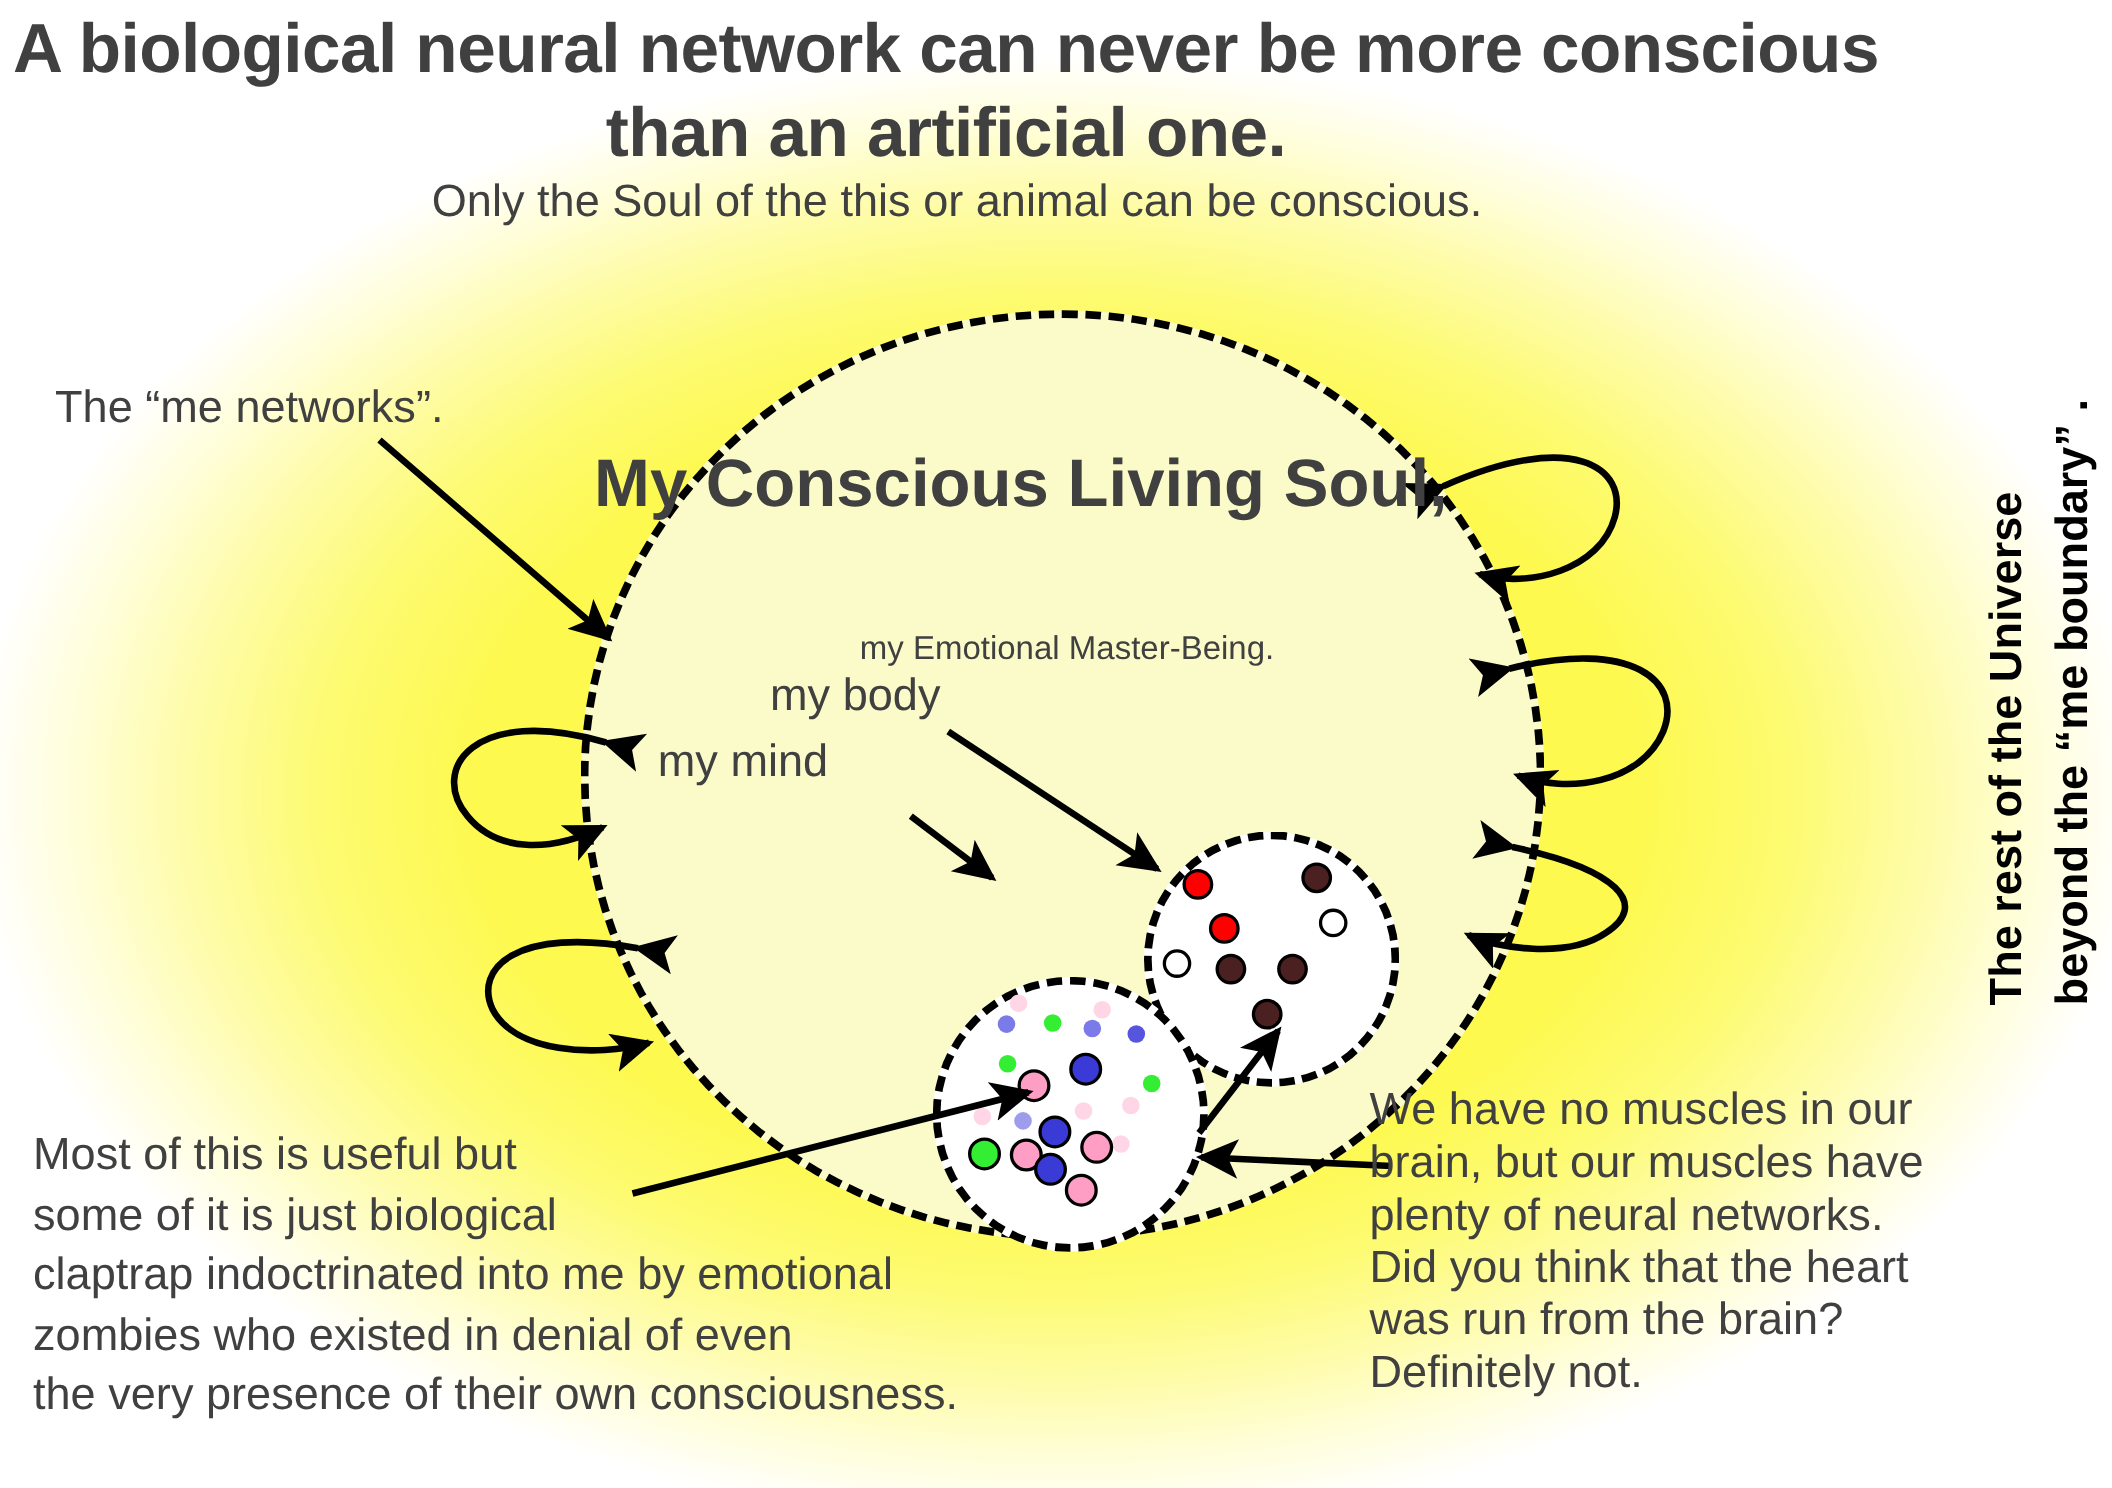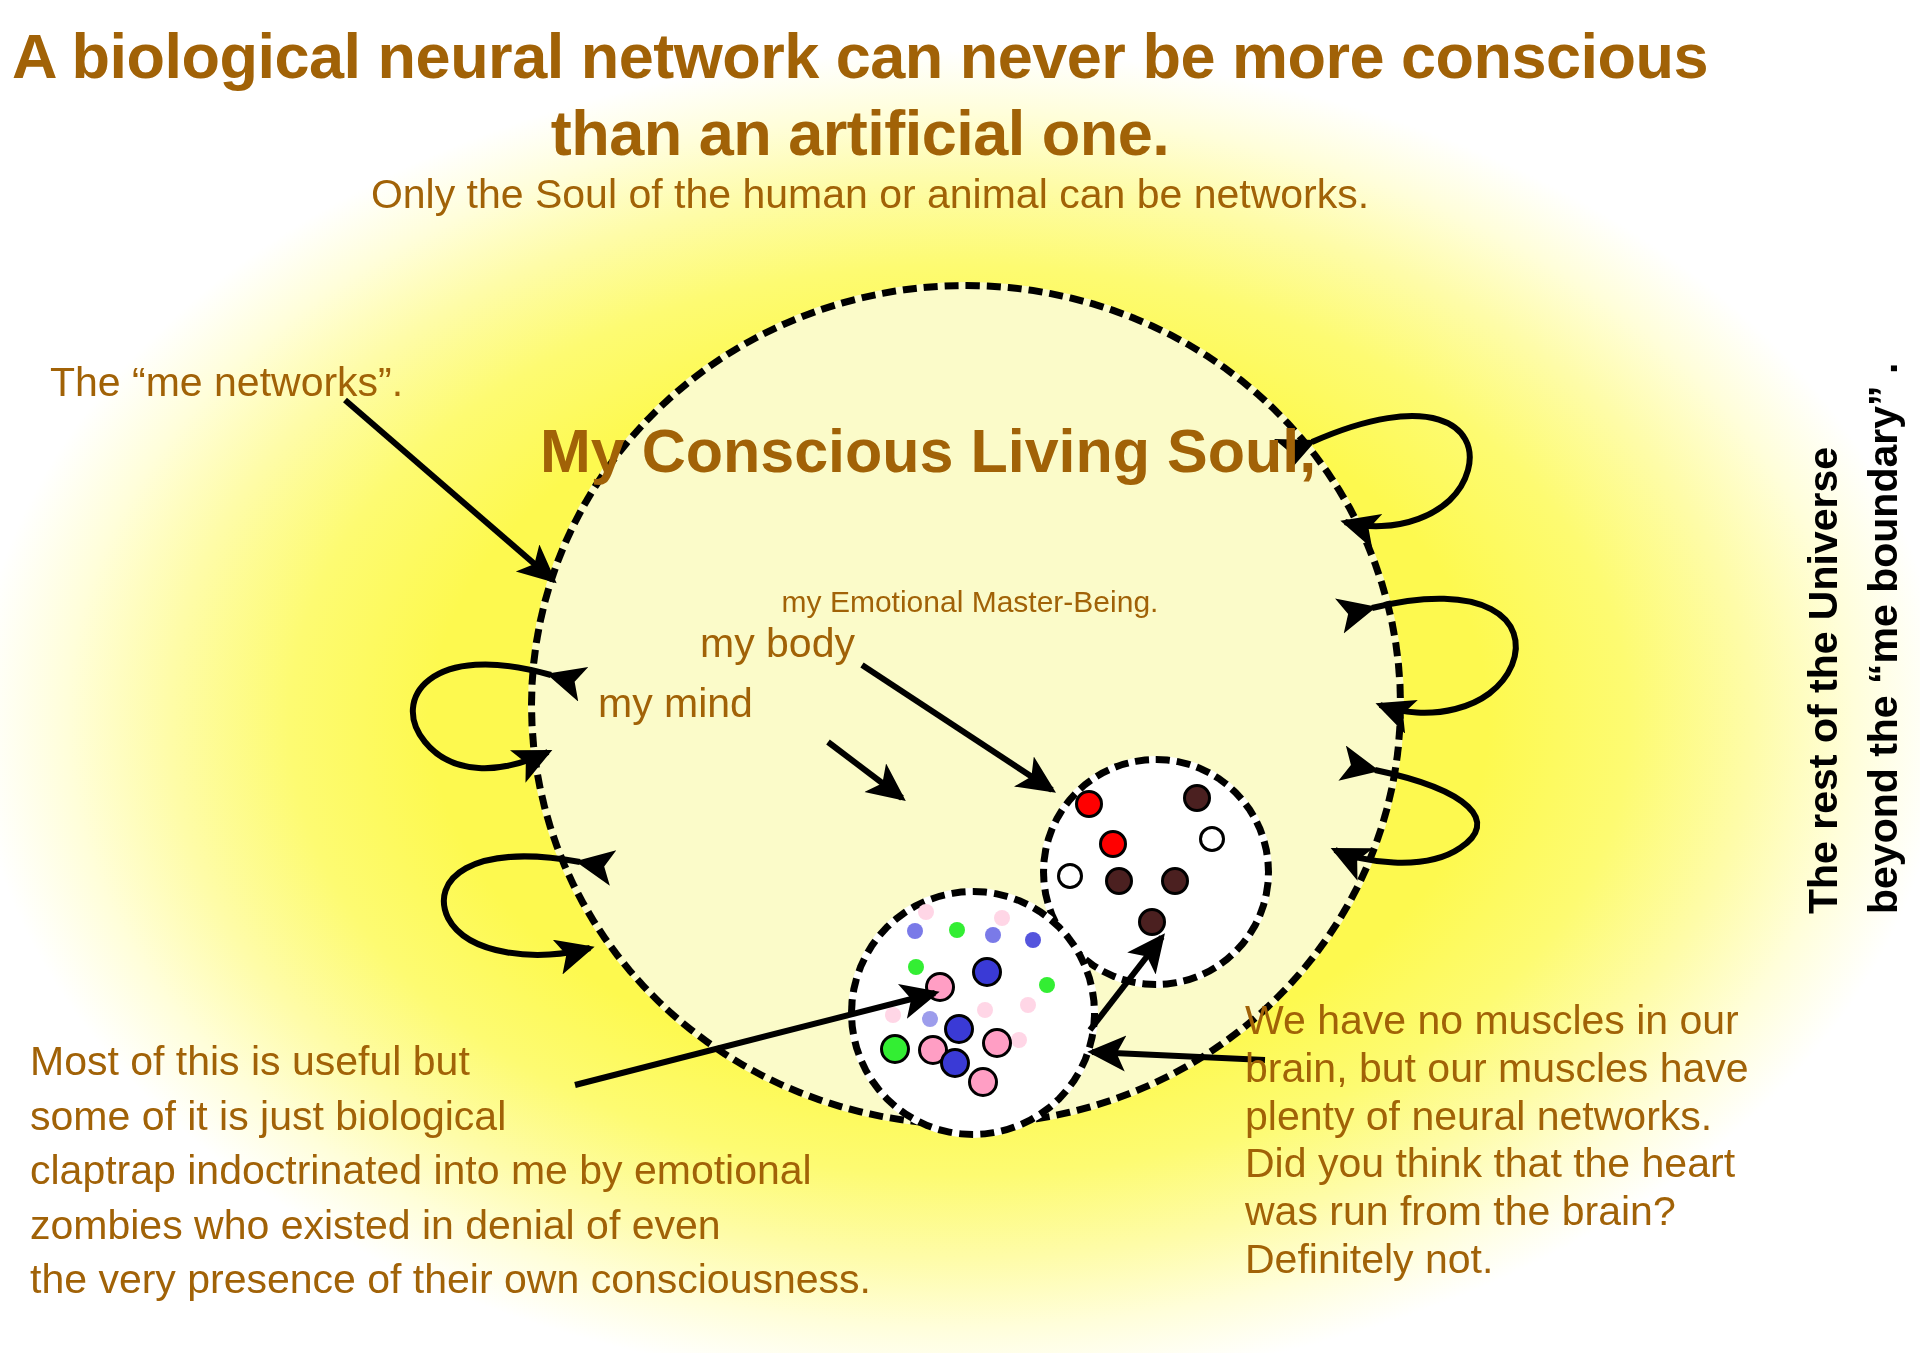--- a/index.html
+++ b/index.html
@@ -63,21 +63,21 @@
     top: 888px;
     width: 250px;
     height: 250px;
   }
   .dot {
     position: absolute;
     border-radius: 50%;
     transform: translate(-50%, -50%);
   }
   
-  .txt { position: absolute; color: #a16207; white-space: pre; margin-top: 12px; }
+  .txt { position: absolute; color: #404040; white-space: pre; }
 
   #title {
     left: 0px; top: 6px; width: 1720px;
     text-align: center;
     font-size: 63px;
     font-weight: bold;
     line-height: 1.22;
     letter-spacing: -0.5px;
     white-space: normal;
   }
@@ -207,21 +207,21 @@
 
     <path d="M828,742 L902,798" stroke="#000" stroke-width="6" fill="none" marker-end="url(#ah)"></path>
 
     <path d="M575,1085 L935,993" stroke="#000" stroke-width="6" fill="none" marker-end="url(#ah)"></path>
 
     <path d="M1090,1030 L1162,937" stroke="#000" stroke-width="6" fill="none" marker-end="url(#ah)"></path>
     <path d="M1265,1060 L1092,1052" stroke="#000" stroke-width="6" fill="none" marker-end="url(#ah)"></path>
   </svg>
 
   <div class="txt" id="title">A biological neural network can never be more conscious than an artificial one.</div>
-  <div class="txt" id="subtitle">Only the Soul of the human or animal can be networks.</div>
+  <div class="txt" id="subtitle">Only the Soul of the this or animal can be conscious.</div>
 
   <div class="txt" id="soul-title">My Conscious
 Living Soul,</div>
   <div class="txt" id="soul-sub">my Emotional Master-Being.</div>
 
   <div class="txt" id="me-boundary-label">The “me networks”.</div>
   <div class="txt" id="my-body-label">my body</div>
   <div class="txt" id="my-mind-label">my mind</div>
 
   <div class="txt" id="bottom-left-text">Most of this is useful but

